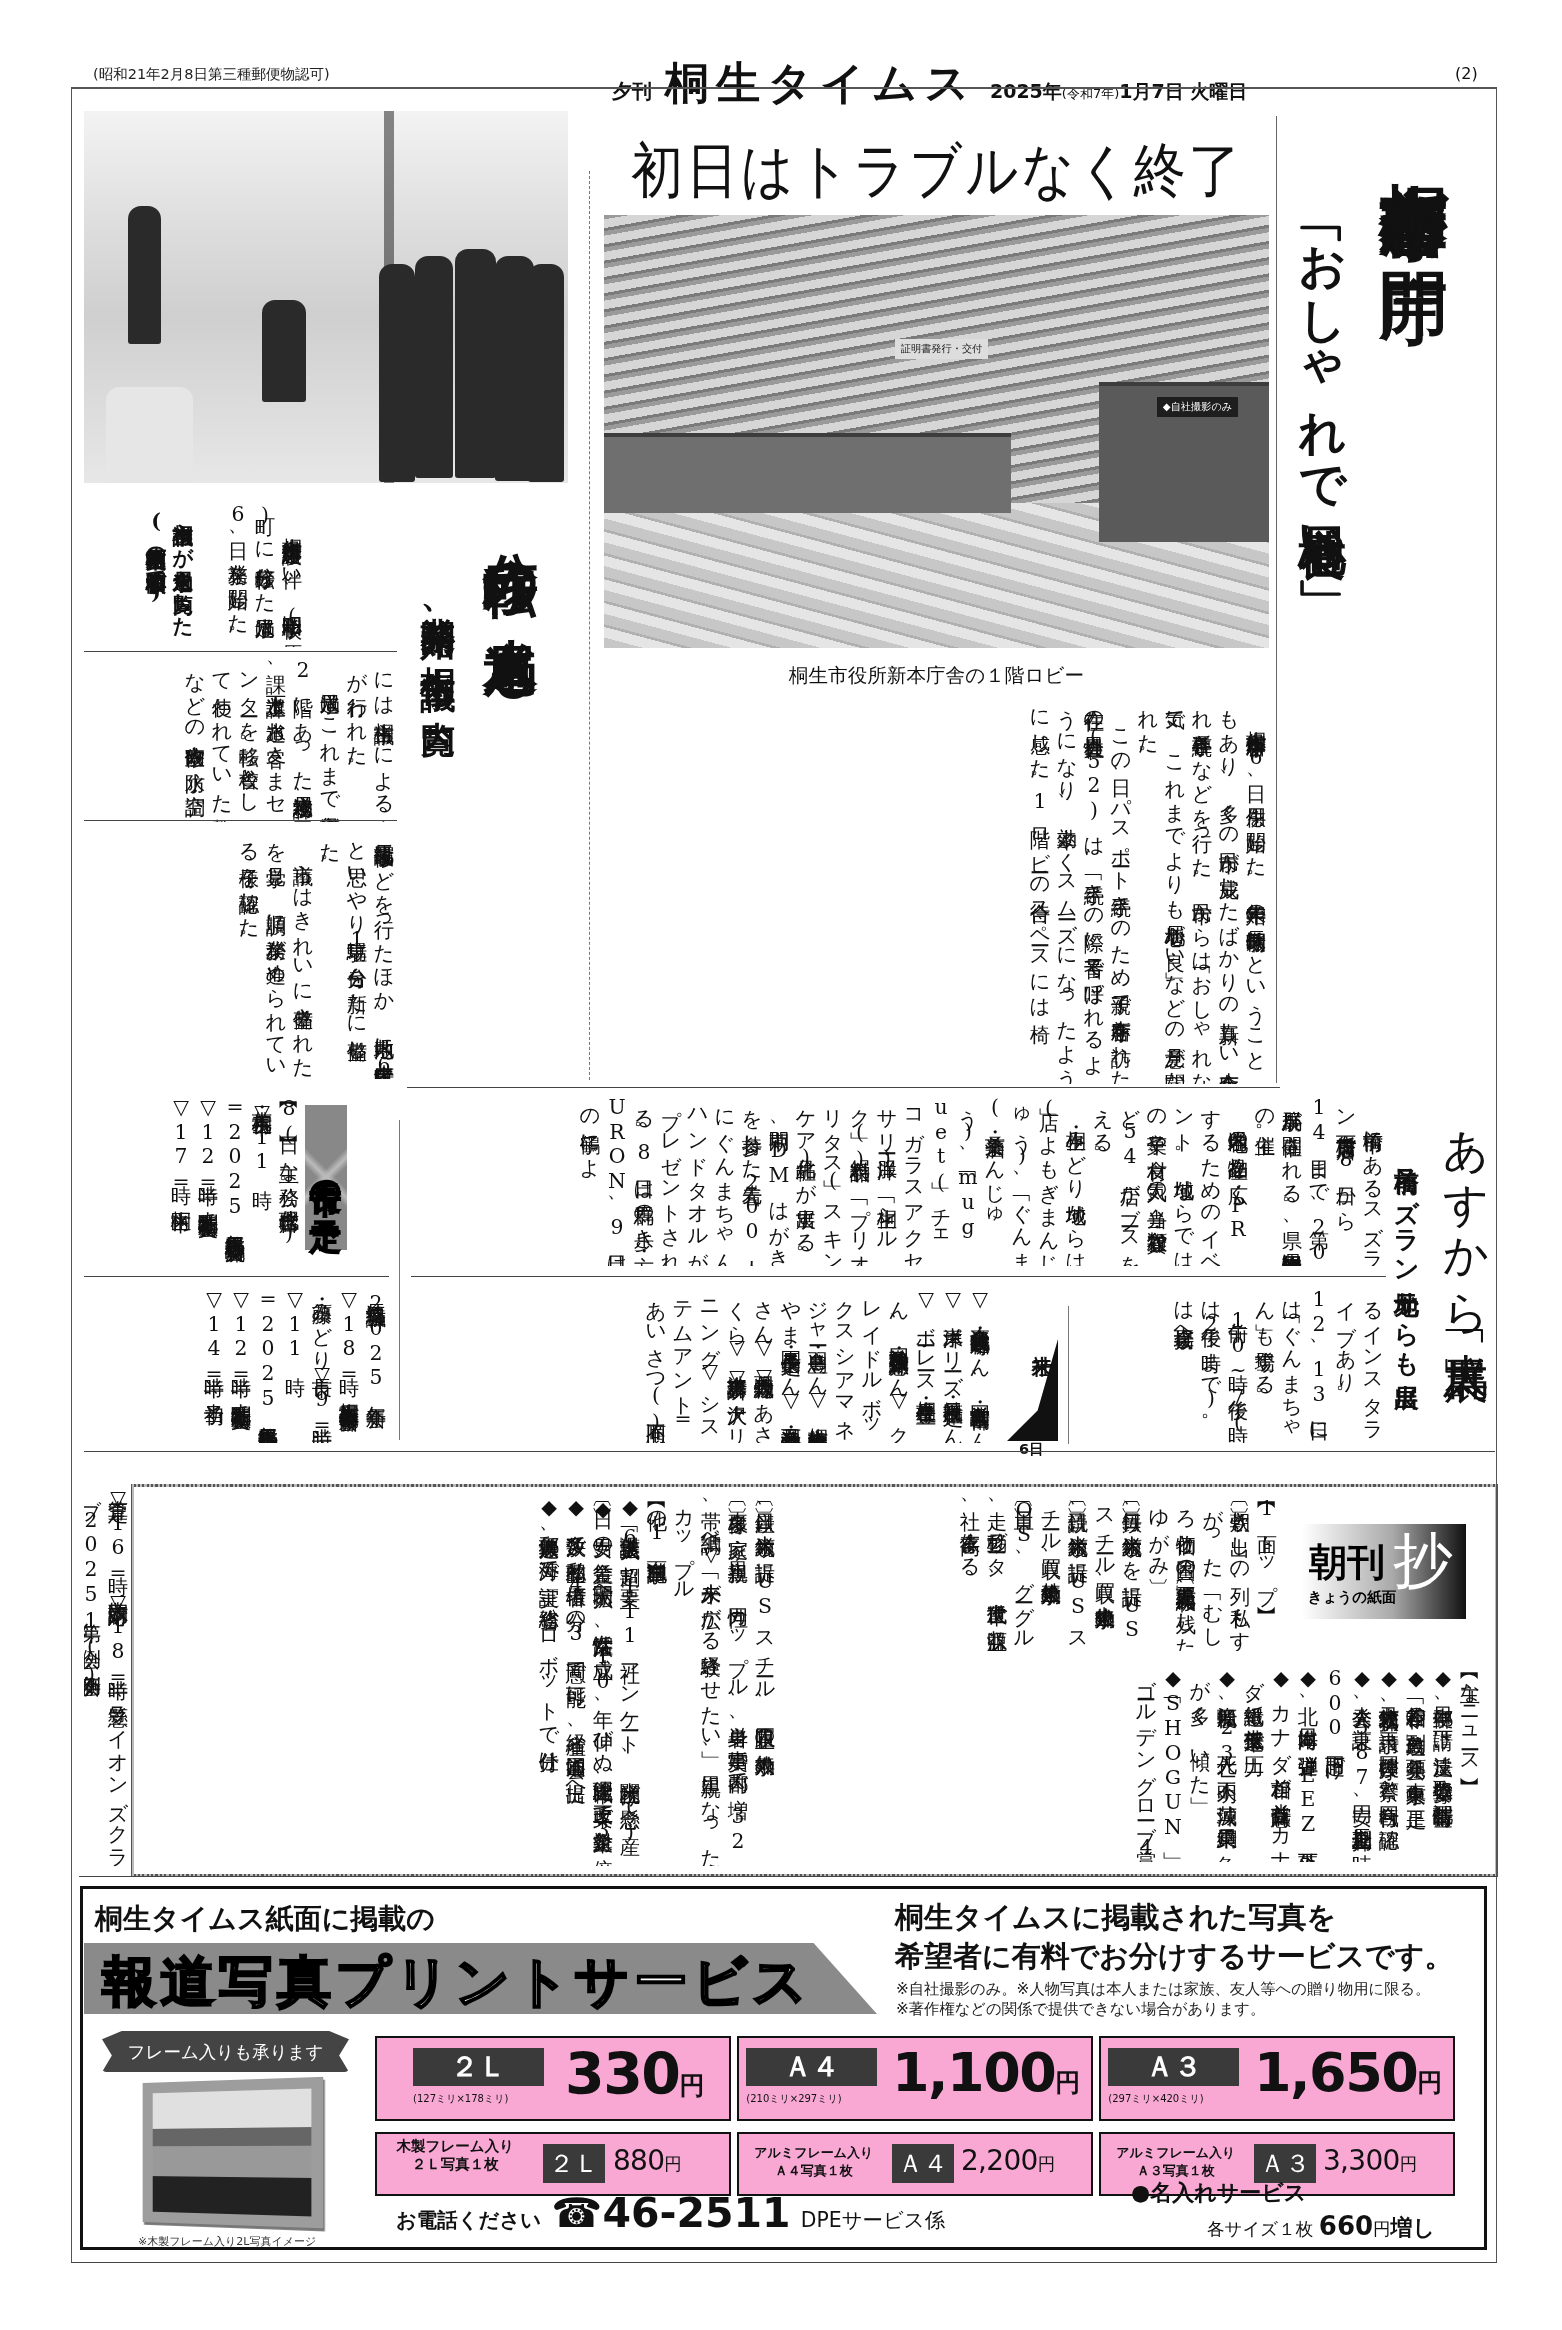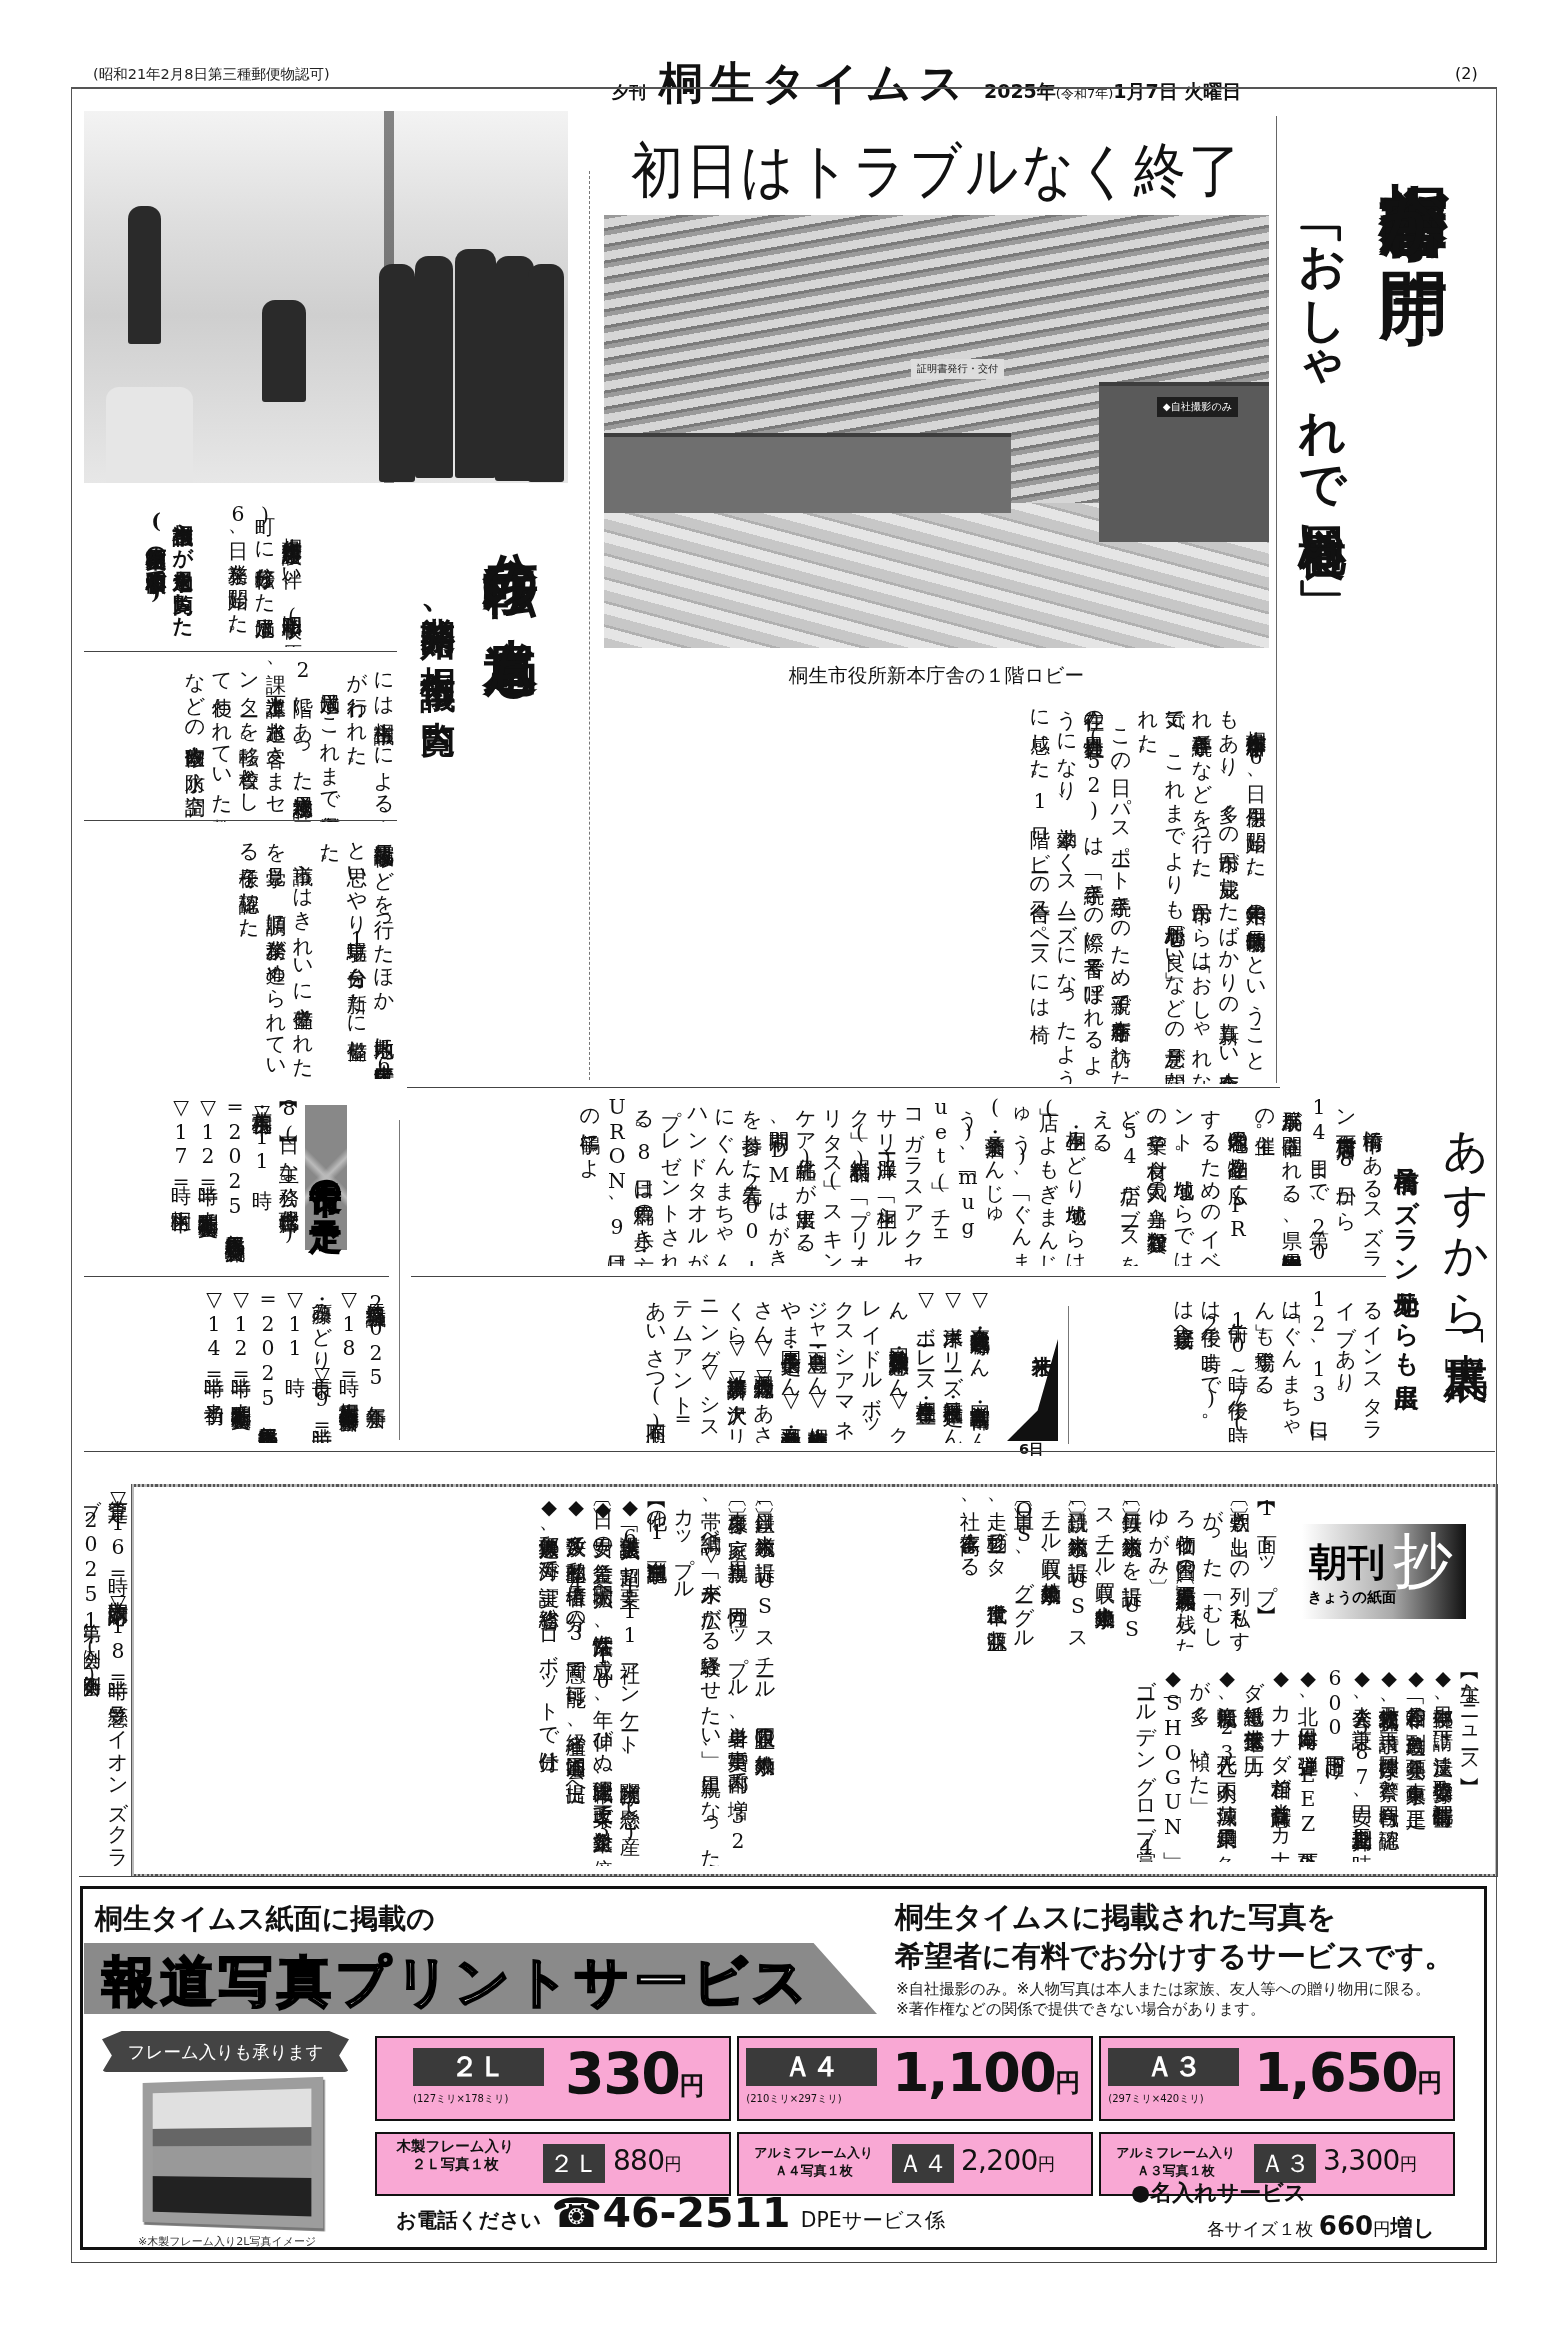--- a/index.html
+++ b/index.html
@@ -6,21 +6,21 @@
   html, body { width: 1563px; height: 2330px; background: #ffffff; overflow: hidden; }
   body { position: relative; font-family: "DejaVu Serif", "Liberation Serif", serif; color: #111; }
   .abs { position: absolute; }
   .v { writing-mode: vertical-rl; text-orientation: upright; }
   .sans { font-family: "DejaVu Sans", "Liberation Sans", sans-serif; }
   .serif { font-family: "DejaVu Serif", "Liberation Serif", serif; }
 
   
   .hdr-note { left: 93px; top: 65px; font-size: 14.5px; letter-spacing: 0px; color: #222; }
   .masthead { left: 612px; top: 54px; display: flex; align-items: baseline; gap: 13px; }
-  .mh-yukan { font-size: 17px; font-weight: bold; text-align: center; }
+  .mh-yukan { font-size: 20px; font-weight: bold; text-align: center; }
   .mh-name { font-size: 44px; font-weight: bold; letter-spacing: 7.3px; font-family: Liberation Mono, monospace; }
   .mh-date { font-size: 19px; font-weight: bold; font-family: "DejaVu Sans", sans-serif; }
   .mh-date small { font-size: 13px; font-weight: normal; }
   .page-no { left: 1455px; top: 64px; font-size: 16px; }
 
   .frame { left: 71px; top: 87px; width: 1426px; height: 2176px; border: 1.5px solid #555; border-top-width: 2.2px; }
 
   
   .photo { background: #bdbdbd; overflow: hidden; }
   .photo-tl { left: 84px; top: 111px; width: 484px; height: 372px;
@@ -142,21 +142,21 @@
 <div class="abs v hl-right">桐生市新本庁舎が開庁</div>
 <div class="abs v hl-right-sub">「おしゃれで居心地良い」</div>
 <div class="abs vdash"></div>
 <div class="abs vline-r"></div>
 
 <div class="abs photo photo-main">
   <div class="floor"></div>
   <div class="desk" style="left:0;top:218px;width:407px;height:80px;"></div>
   <div class="desk" style="left:495px;top:167px;width:170px;height:160px;background:#5a5a5a;"></div>
   <div class="sign" style="left:553px;top:182px;">◆自社撮影のみ</div>
-  <div class="sign" style="left:307px;top:124px;background:#ddd;color:#222;margin-top:20px;">証明書発行・交付</div>
+  <div class="sign" style="left:291px;top:124px;background:#ddd;color:#222;">証明書発行・交付</div>
 </div>
 <div class="abs caption-main">桐生市役所新本庁舎の１階ロビー</div>
 
 <div class="blk v body-col" style="left:604px;top:695px;width:665px;height:389px;">
   <p style="text-indent:1em;">桐生市役所新本庁舎が6日、供用を開始した。年末年始の長期休暇明けということもあり、多くの市民が完成したばかりの真新しい本庁舎を訪れ各種手続きなどを行った。市民からは「おしゃれな雰囲気で、これまでよりも居心地が良い」などの意見が聞かれた。</p>
   <p style="text-indent:1em;">この日、パスポート手続きのため親子で新本庁舎を訪れた桐生市川内町在住の男性会社員(52)は、「手続きの際に番号で呼ばれるようになり、効率よくスムーズになったように感じた。1階ロビーの待合スペースには椅</p>
 </div>
 <div class="hrule" style="left:407px;top:1087px;width:873px;"></div>
 
 <div class="abs v hl-left serif">分庁移転の水道局も</div>

